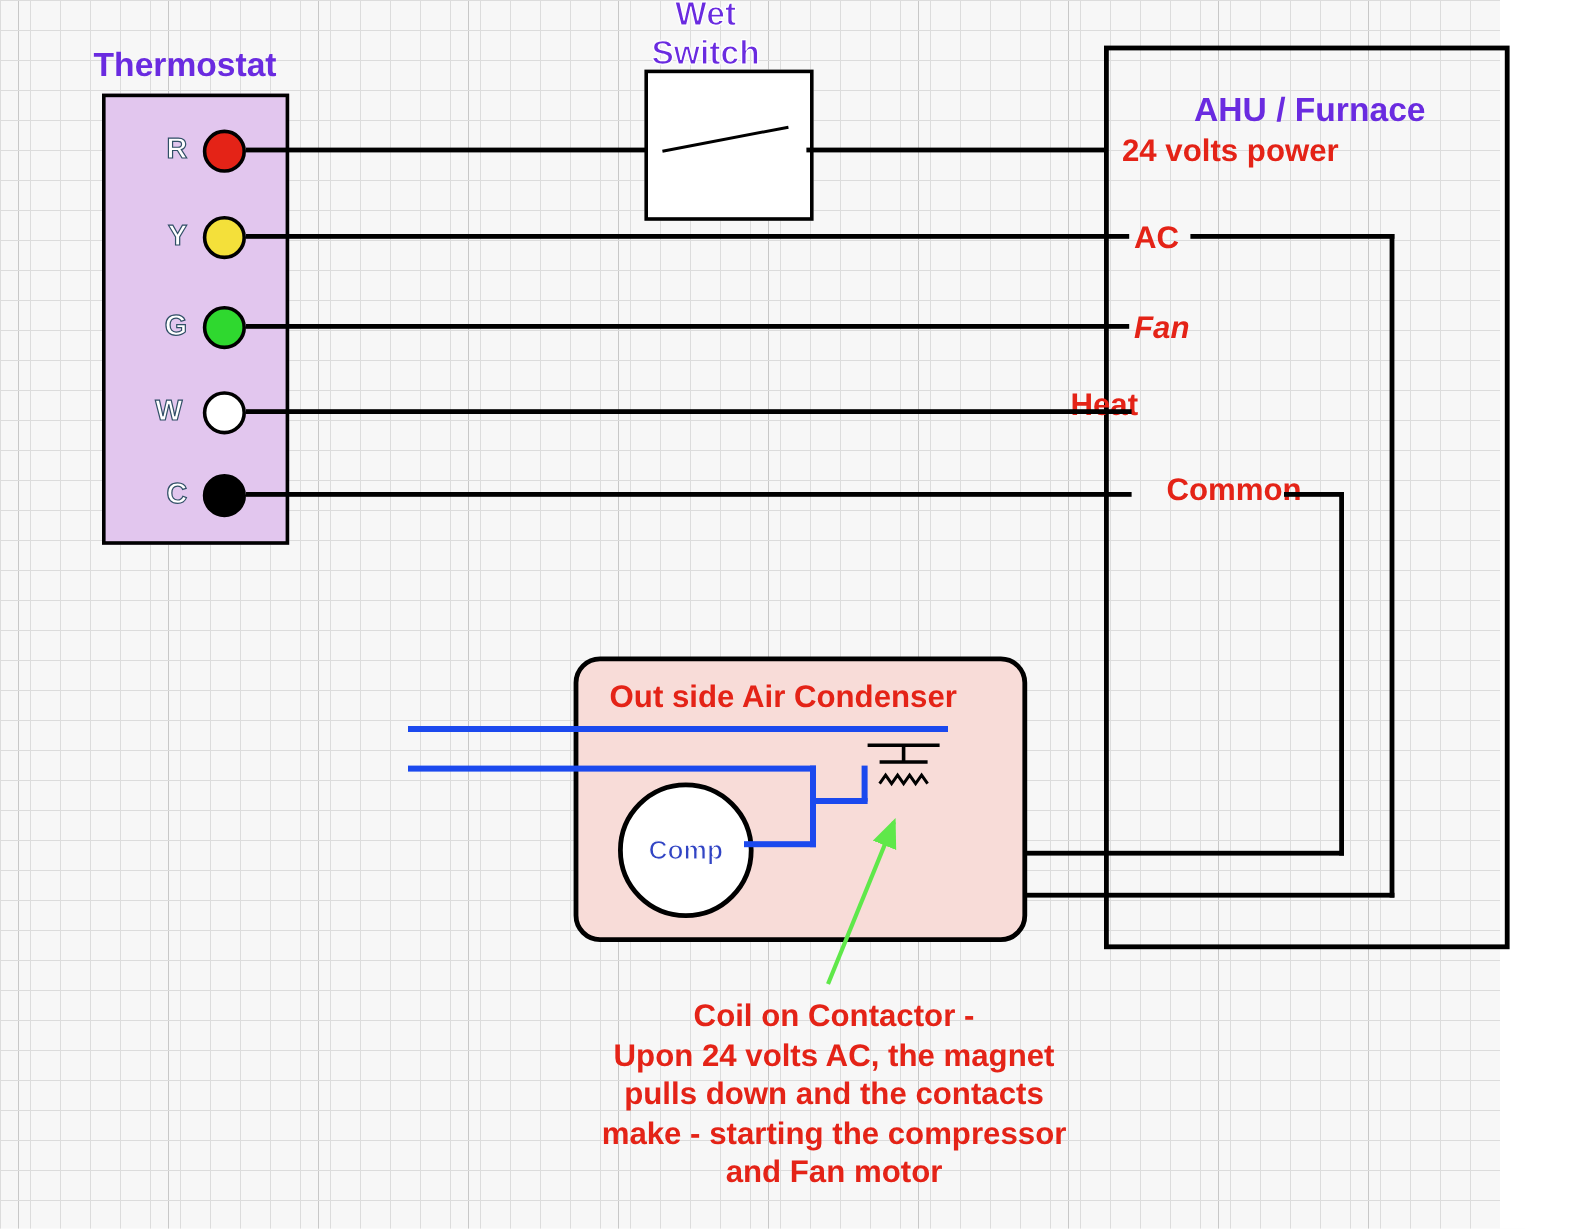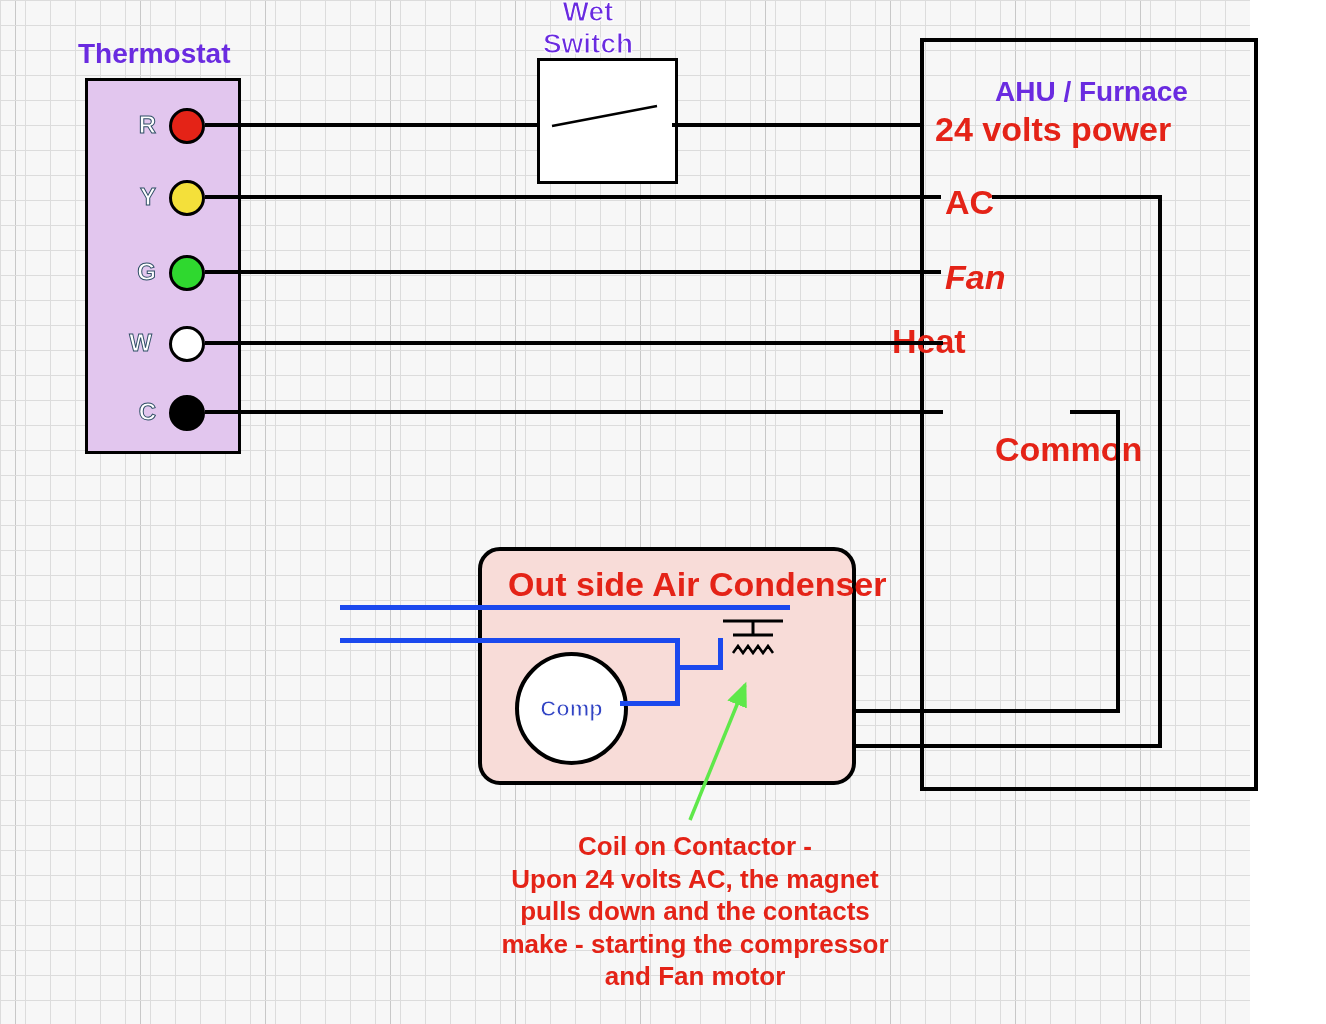--- a/index.html
+++ b/index.html
@@ -63,21 +63,21 @@
   }
   .ahu-box {
     border: 4px solid #000;
     width: 330px;
     height: 745px;
     background: rgba(255,255,255,0);
   }
   .red-label {
     color: #e42317;
     font-weight: 700;
-    font-size: 34px;
+    font-size: 26px;
   }
   .wire {
     position: absolute;
     background: #000;
     height: 4px;
   }
   .wire-v {
     position: absolute;
     background: #000;
     width: 4px;
@@ -162,21 +162,21 @@
     <line x1="15" y1="68" x2="120" y2="48" stroke="#000" stroke-width="2.5"></line>
   </svg>
 
   <div class="abs ahu-box" style="left:920px; top:38px;"></div>
   <div class="abs title-purple" style="left:995px; top:76px;">AHU / Furnace</div>
 
   <div class="abs red-label" style="left:935px; top:110px;">24 volts power</div>
   <div class="abs red-label" style="left:945px; top:183px;">AC</div>
   <div class="abs red-label" style="left:945px; top:258px;font-style:italic;">Fan</div>
   <div class="abs red-label" style="left:892px; top:322px;">Heat</div>
-  <div class="abs red-label" style="left:995px; top:393px;margin-top:37px;">Common</div>
+  <div class="abs red-label" style="left:972px; top:393px;">Common</div>
 
   <div class="wire" style="left:205px; top:123px; width:333px;"></div>
   <div class="wire" style="left:672px; top:123px; width:250px;"></div>
 
   <div class="wire" style="left:205px; top:195px; width:736px;"></div>
 
   <div class="wire" style="left:205px; top:270px; width:736px;"></div>
 
   <div class="wire" style="left:205px; top:341px; width:738px;"></div>
 

